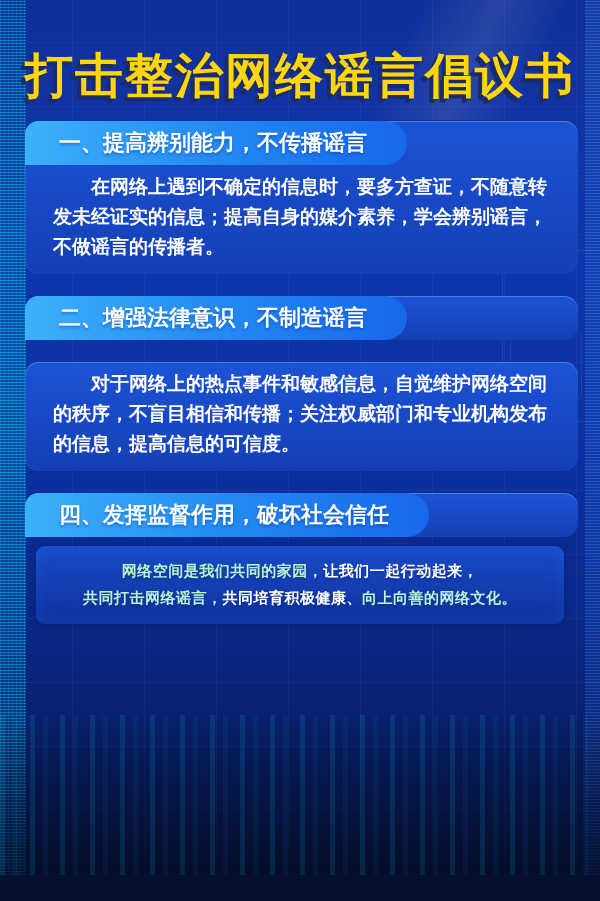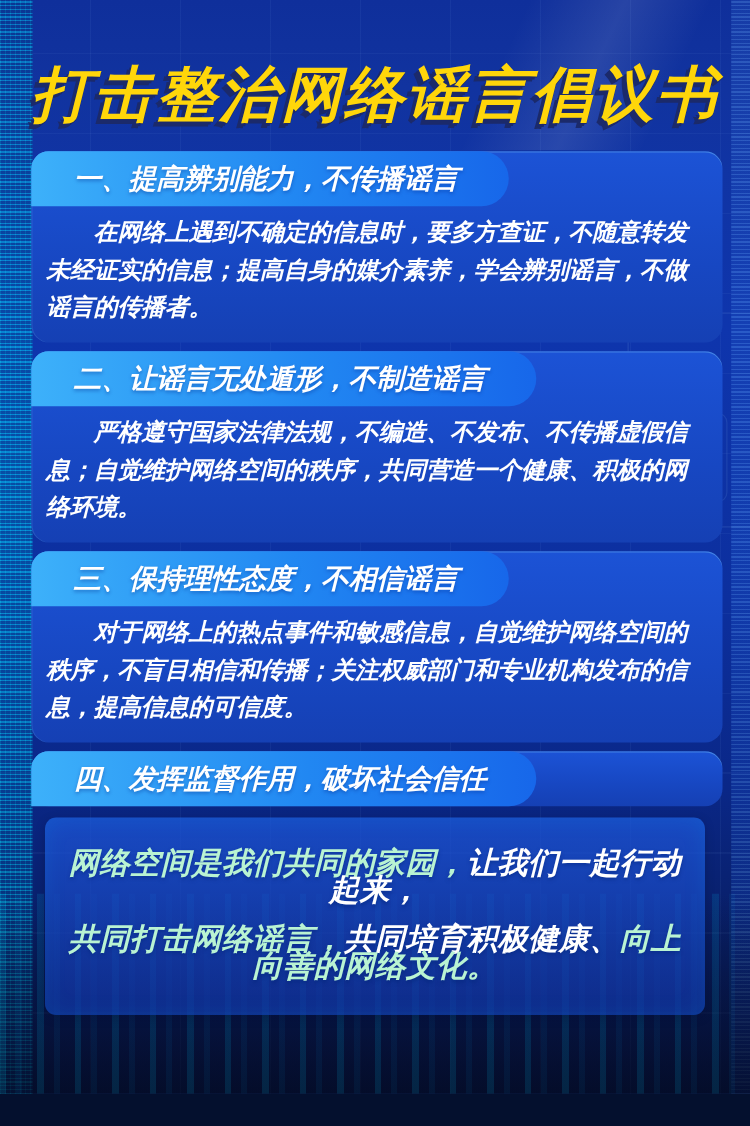--- a/index.html
+++ b/index.html
@@ -1,20 +1,19 @@
 <!DOCTYPE html>
 <html><head>
 <meta charset="utf-8">
 <style>
   html,body{margin:0;padding:0;}
   body{font-family:"Liberation Sans","DejaVu Sans",sans-serif;background:#04102e;}
   .poster{
     position:relative;width:600px;height:875px;overflow:hidden;margin:0 auto;
     background:linear-gradient(180deg,#0f2f9b 0%,#11339f 8%,#0e35ad 30%,#0c2f9e 55%,#0a2787 72%,#081d60 88%,#071540 100%);
-    font-style:italic;
   }
   
   .bg-grid{position:absolute;inset:0;pointer-events:none;
     background-image:
       repeating-linear-gradient(90deg,rgba(150,200,255,.06) 0 1px,transparent 1px 72px),
       repeating-linear-gradient(0deg,rgba(150,200,255,.05) 0 1px,transparent 1px 64px);}
   .bg-circuit-box{position:absolute;right:-14px;top:250px;width:110px;height:170px;
     border:1px solid rgba(170,215,255,.12);border-radius:12px;pointer-events:none;}
   .bg-circuit-box2{position:absolute;right:18px;top:330px;width:70px;height:70px;
     border:1px solid rgba(170,215,255,.10);border-radius:8px;pointer-events:none;}
@@ -37,39 +36,39 @@
       linear-gradient(180deg,transparent,rgba(4,12,42,.55) 70%,rgba(3,9,32,.7));}
 
   .title{
     position:relative;margin:44px 8px 0;text-align:center;white-space:nowrap;
     font-size:48px;font-weight:900;letter-spacing:2px;color:#ffd60a;
     text-shadow:-4px 4px 0 #1b2a6b,-2px 2px 0 #1b2a6b,0 1px 0 #1b2a6b;}
   .intro{
     position:relative;margin:16px 23px 0 27px;
     font-size:19px;line-height:31px;font-weight:700;color:#ffffff;text-indent:2em;}
 
-  .sections{position:relative;margin:13px 22px 0 25px;display:flex;flex-direction:column;gap:7px;}
+  .sections{position:relative;margin:13px 22px 0 25px;display:flex;flex-direction:column;gap:22px;}
   .card{
     background:linear-gradient(180deg,#1c53d6 0%,#1747c2 60%,#1540b4 100%);
     border-radius:14px;
     box-shadow:inset 0 1px 0 rgba(140,220,255,.35),inset 1px 0 0 rgba(140,220,255,.14);}
   .pill{
     display:inline-block;
     background:linear-gradient(90deg,#3db1fa 0%,#2187f2 55%,#1767ea 100%);
     border-radius:14px 22px 22px 0;
     font-size:22px;font-weight:800;color:#fff;
     padding:7px 40px 7px 34px;
     text-shadow:0 2px 3px rgba(0,40,140,.4);}
-  .cardbody{margin:7px 12px 12px;font-size:19px;line-height:30px;font-weight:600;color:#fff;text-indent:2em;}
+  .cardbody{margin:7px 28px 12px;font-size:19px;line-height:30px;font-weight:600;color:#fff;text-indent:2em;}
 
   .closing{
     position:relative;margin:9px 36px 0;padding:9px 10px 10px;border-radius:9px;text-align:center;
     background:linear-gradient(180deg,rgba(30,88,220,.72),rgba(17,52,165,.72));
     box-shadow:inset 0 0 18px rgba(0,180,255,.14),0 2px 8px rgba(0,10,50,.25);}
-  .closing .line{font-size:24px;font-weight:800;line-height:22px;letter-spacing:.5px;margin:17px 0;}
+  .closing .line{font-size:15px;font-weight:800;line-height:22px;letter-spacing:.5px;margin:5px 0;}
   .cg{color:#b9f3d2;text-shadow:0 2px 3px rgba(0,35,120,.5);}
   .cw{color:#ffffff;text-shadow:0 2px 3px rgba(0,35,120,.5);}
 </style>
 </head>
 <body>
 
 <div class="poster">
   <div class="bg-grid"></div>
   <div class="bg-streak"></div>
   <div class="bg-circuit-box"></div>
@@ -80,25 +79,23 @@
 
   <h1 class="title">打击整治网络谣言倡议书</h1>
 
 
   <div class="sections">
     <section class="card">
       <div class="pill">一、提高辨别能力，不传播谣言</div>
       <p class="cardbody">在网络上遇到不确定的信息时，要多方查证，不随意转发未经证实的信息；提高自身的媒介素养，学会辨别谣言，不做谣言的传播者。</p>
     </section>
     <section class="card">
-      <div class="pill">二、让谣言无处遁形，不制造谣言</div>
-      <p class="cardbody">严格遵守国家法律法规，不编造、不发布、不传播虚假信息；自觉维护网络空间的秩序，共同营造一个健康、积极的网络环境。</p>
+      <div class="pill">二、增强法律意识，不制造谣言</div>
     </section>
     <section class="card">
-      <div class="pill">三、保持理性态度，不相信谣言</div>
       <p class="cardbody">对于网络上的热点事件和敏感信息，自觉维护网络空间的秩序，不盲目相信和传播；关注权威部门和专业机构发布的信息，提高信息的可信度。</p>
     </section>
     <section class="card">
       <div class="pill">四、发挥监督作用，破坏社会信任</div>
     </section>
   </div>
 
   <div class="closing">
     <div class="line"><span class="cg">网络空间是我们共同的家园，</span><span class="cw">让我们一起行动起来，</span></div>
     <div class="line"><span class="cg">共同打击网络谣言，</span><span class="cw">共同培育积极健康、</span><span class="cg">向上向善的网络文化。</span></div>

